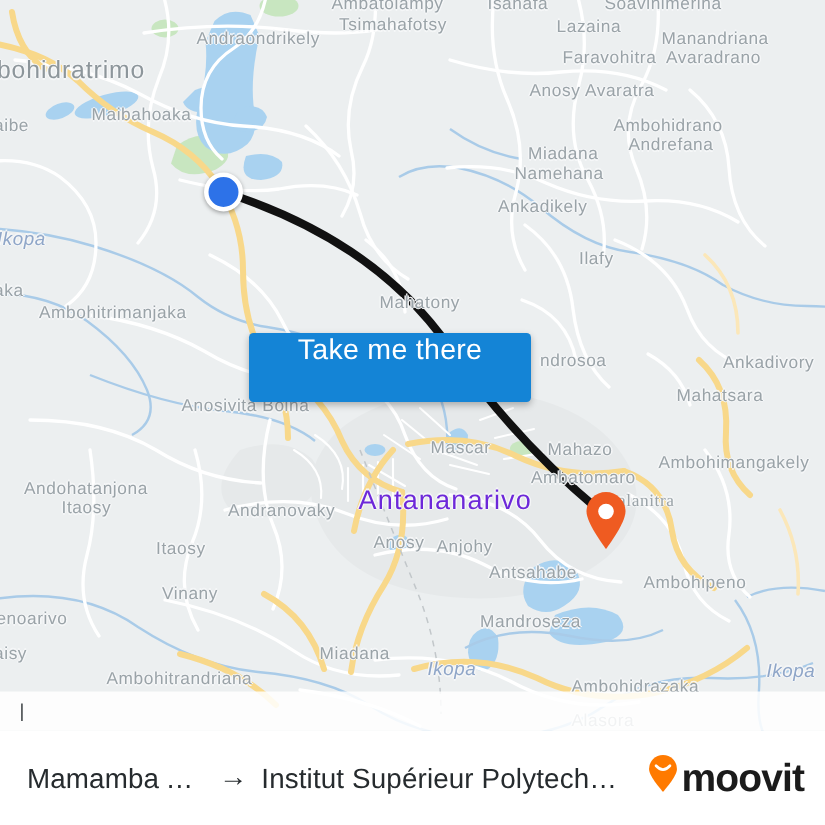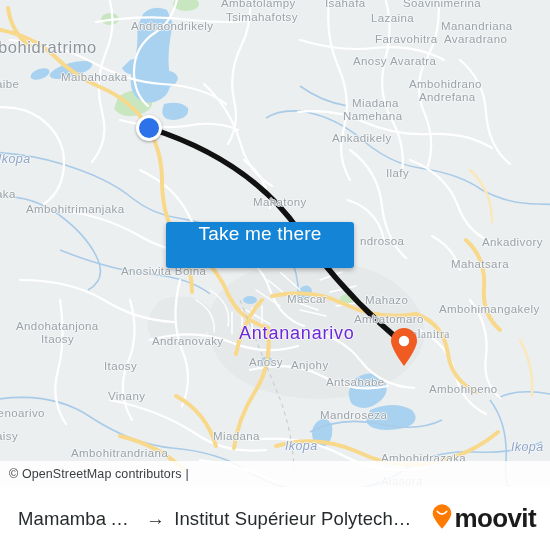--- a/index.html
+++ b/index.html
@@ -321,21 +321,20 @@
     <div class="origin-dot"></div>
 
     <div class="dest-pin">
       <svg viewBox="0 0 30 40" width="30" height="40">
         <path d="M15 39 C15 39 2 22 2 14 A13 13 0 0 1 28 14 C28 22 15 39 15 39 Z" fill="#ef5b21"></path>
         <circle cx="15" cy="14" r="5.2" fill="#ffffff"></circle>
       </svg>
     </div>
 
     <div id="attrib">
-      <span>© OpenStreetMap contributors</span>
       <span class="sep">|</span>
     </div>
   </div>
 
   <button id="cta">
     <span>Take me there</span>
   </button>
 
   <div id="footer">
     <div id="route-summary">

